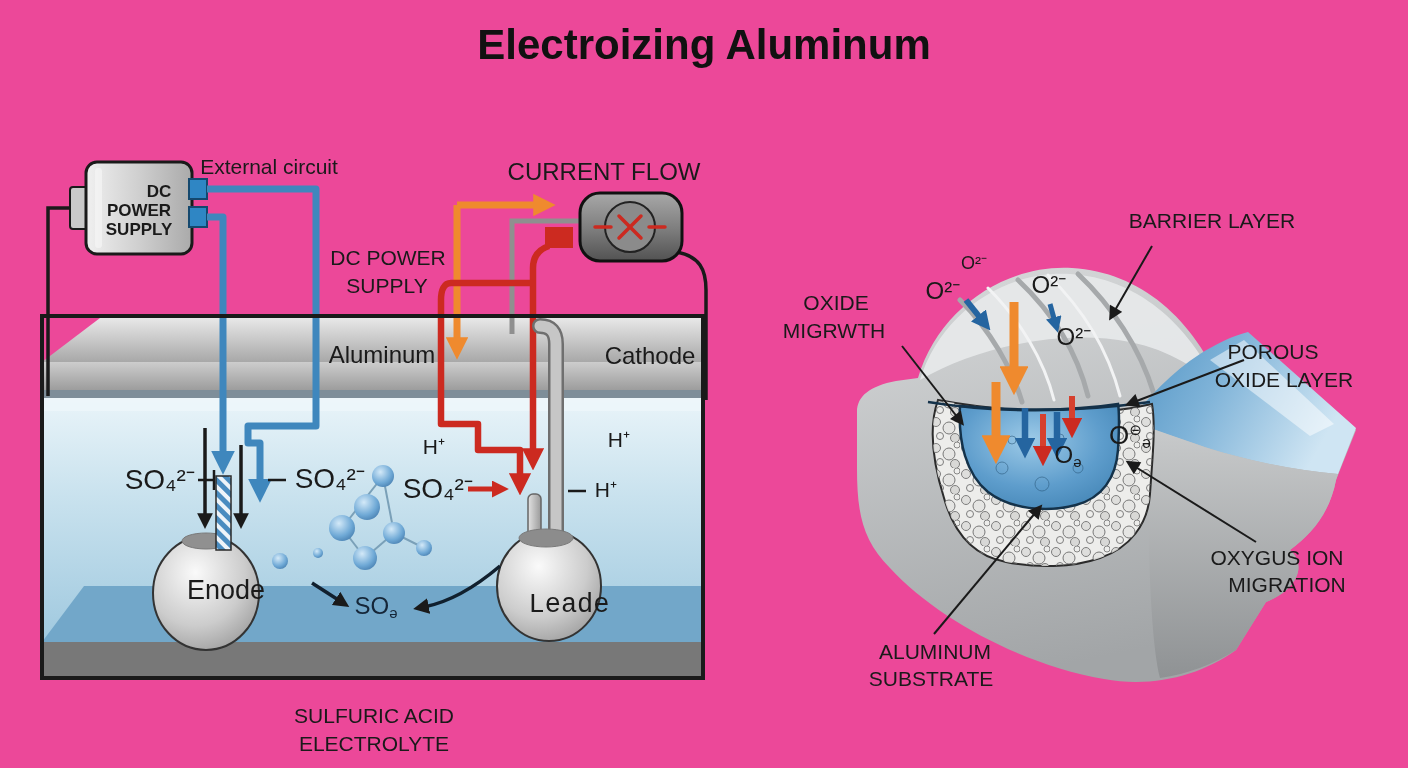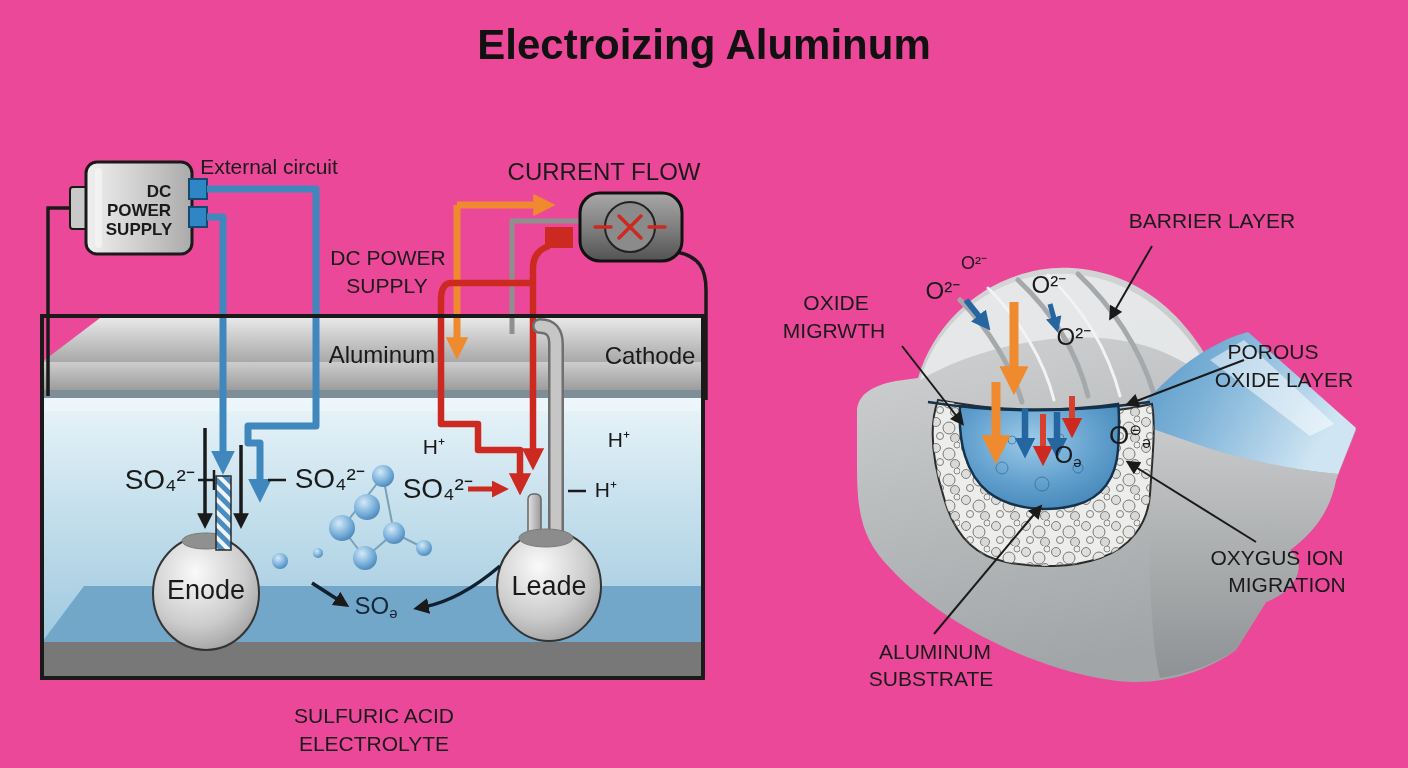--- a/index.html
+++ b/index.html
@@ -3,21 +3,21 @@
 <meta charset="utf-8">
 <style>
   html,body{margin:0;padding:0;background:#fff;}
   #stage{position:relative;width:1408px;height:768px;background:#ec4899;overflow:hidden;
          font-family:"Liberation Sans",sans-serif;color:#1a1a1a;}
   #shapes{position:absolute;left:0;top:0;}
   .lbl{position:absolute;white-space:nowrap;transform:translate(-50%,-50%);
        font-size:21px;line-height:1.1;color:#1a1a1a;}
   .bold{font-weight:bold;}
   .s17{font-size:17px;} .s18{font-size:18px;} .s20{font-size:24px;}
-  .s23{font-size:28px;} .s24{font-size:24px;} .s26{font-size:26px;} .s27{font-size:27px;}
+  .s23{font-size:28px;} .s24{font-size:24px;} .s26{font-size:26px;} .s27{font-size:27px;margin-left:20px;}
   .title{font-size:42px;font-weight:bold;color:#111;}
   .navy{color:#152638;}
   .ctr{text-align:center;}
   .sb{font-size:62%;} .sp{font-size:58%;}
   sub.sb{vertical-align:-0.25em;} sup.sp{vertical-align:0.55em;}
 </style>
 </head>
 <body>
 
 <div id="stage">
@@ -284,21 +284,21 @@
 
 <div class="lbl s23" style="left:160px;top:480px;">SO₄²⁻</div>
 <div class="lbl s23" style="left:330px;top:479px;">SO₄²⁻</div>
 <div class="lbl s23" style="left:438px;top:489px;">SO₄²⁻</div>
 
 <div class="lbl" style="left:434px;top:447px;">H⁺</div>
 <div class="lbl" style="left:619px;top:440px;">H⁺</div>
 <div class="lbl" style="left:606px;top:490px;">H⁺</div>
 
 <div class="lbl s27" style="left:206px;top:591px;">Enode</div>
-<div class="lbl s27" style="left:549px;top:587px;">Leade</div>
+<div class="lbl s27" style="left:549px;top:606px;font-family:Liberation Mono, monospace;">Leade</div>
 
 <div class="lbl s24 navy" style="left:376px;top:607px;"><span>SO</span><sub class="sb">ə</sub></div>
 
 <div class="lbl" style="left:374px;top:716px;">SULFURIC ACID</div>
 <div class="lbl" style="left:374px;top:744px;">ELECTROLYTE</div>
 
 <div class="lbl" style="left:1212px;top:221px;">BARRIER LAYER</div>
 <div class="lbl" style="left:836px;top:303px;text-align:right;">OXIDE</div>
 <div class="lbl" style="left:834px;top:331px;">MIGRWTH</div>
 <div class="lbl" style="left:1273px;top:352px;">POROUS</div>

